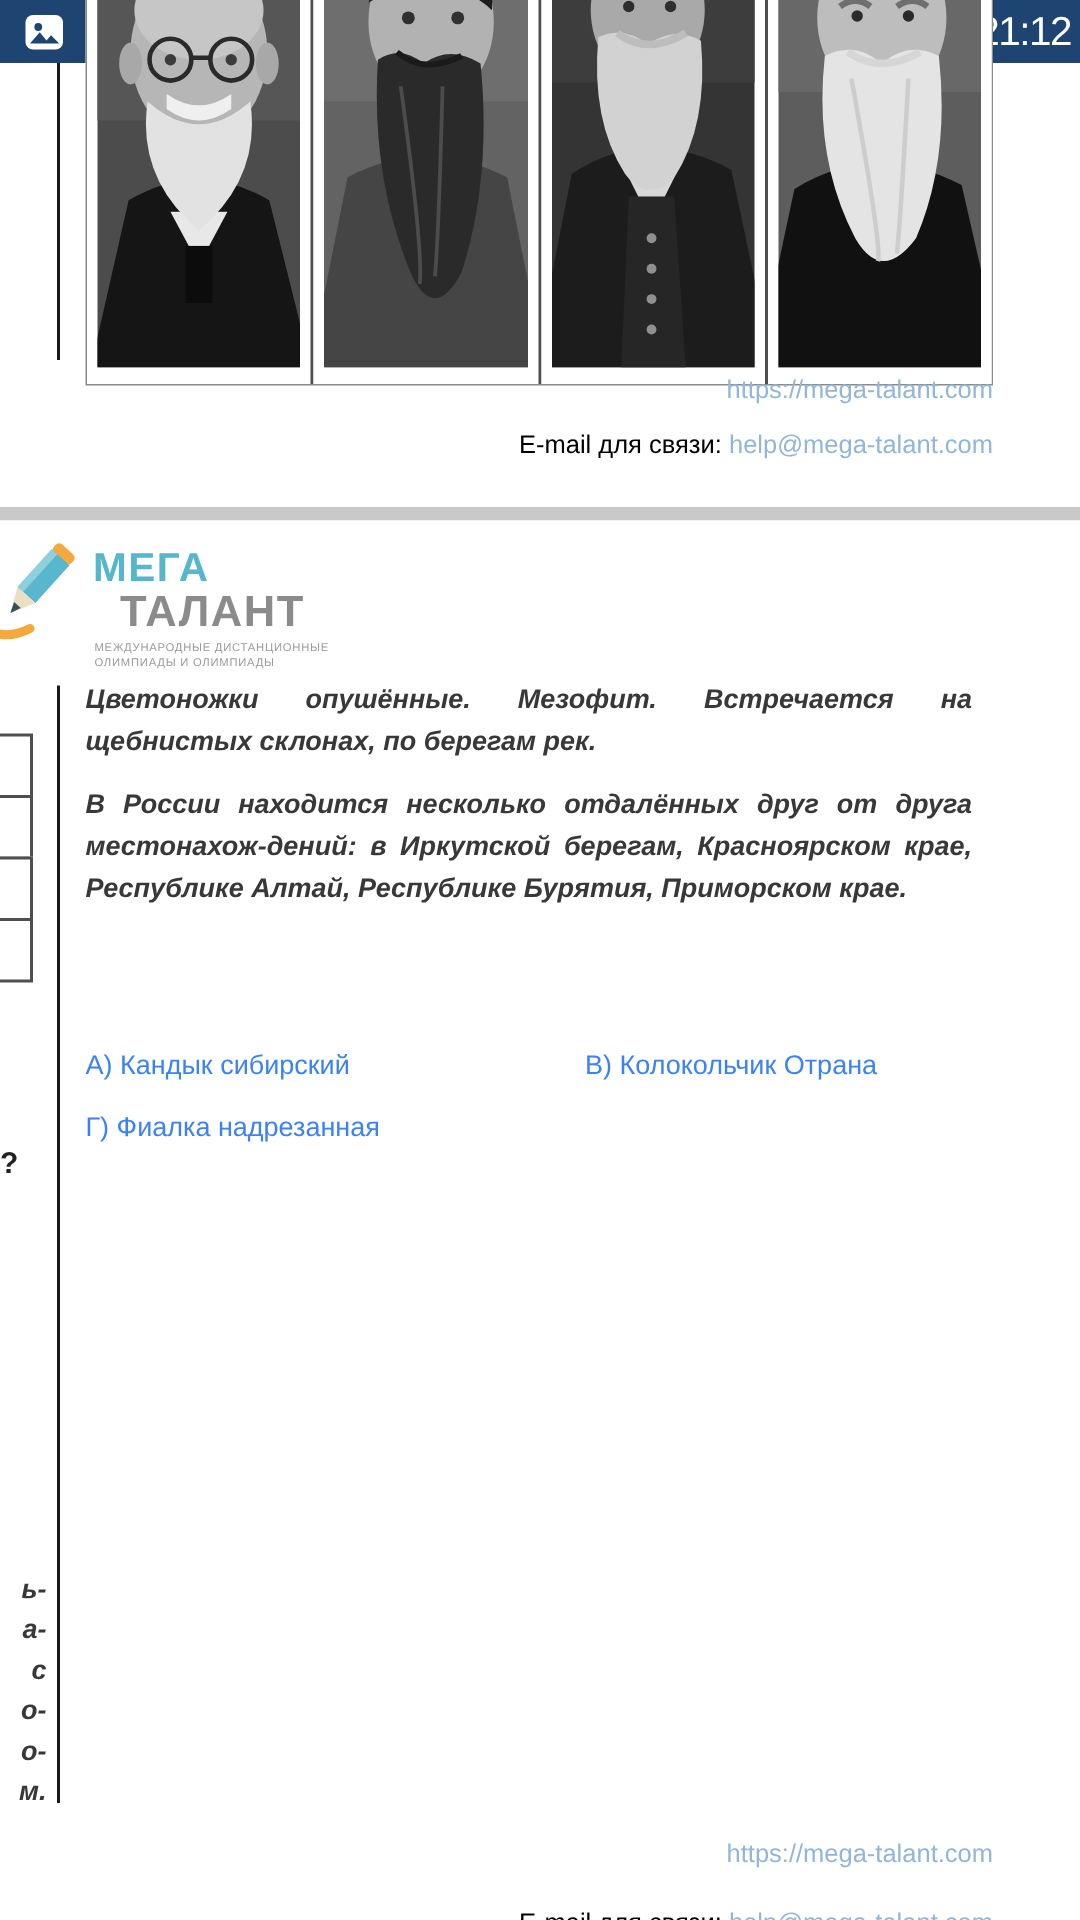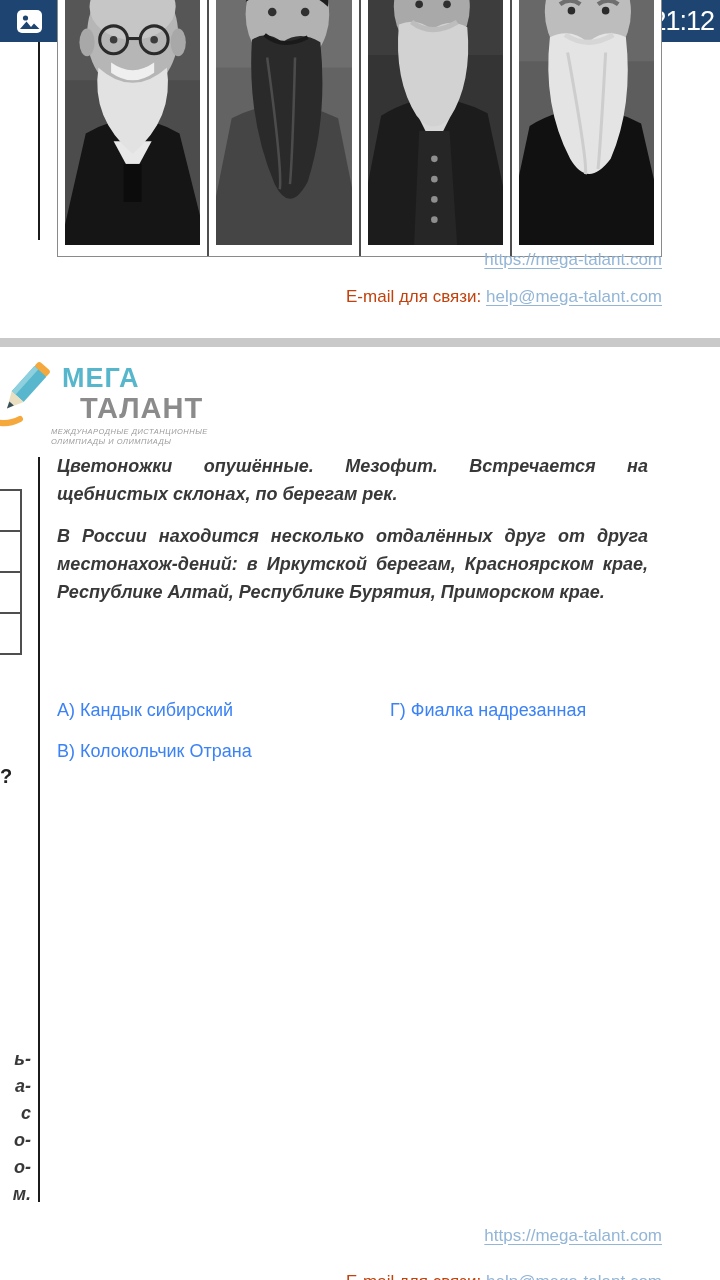--- a/index.html
+++ b/index.html
@@ -25,32 +25,32 @@
   .vline-top{ position:absolute; left:38px; top:0; width:2px; height:198px; background:#1b1b1b; }
   .photo-table{
     position:absolute; left:57px; top:-102px; width:605px; height:317px;
     border:1px solid #8a8a8a; display:flex; background:#fff;
   }
   .photo-cell{ flex:1 1 0; border-right:2px solid #4f4f4f; padding:0 7px 11px 7px; display:flex; align-items:flex-end; background:#fff; }
   .photo-cell:last-child{ border-right:none; }
   .photo-cell svg{ width:100%; height:304px; display:block; }
   .footer-block{ position:absolute; right:58px; text-align:right; }
   .footer-prev{ top:208px; }
-  .site-link, .email-link{ color:#93b5d6; text-decoration:underline; text-underline-offset:3px; font-size:17px; cursor:pointer; }
+  .site-link, .email-link{ color:#93b5d6; text-underline-offset:3px; font-size:17px; cursor:pointer; }
   .email-line{ margin-top:17px; font-size:17px; }
-  .email-label{ color:#c2410c; }
+  .email-label{ color:#000000; }
   
   .page-divider{ position:absolute; top:338px; left:0; width:720px; height:9px; background:#c9c9c9; }
   
   .page-cur{ position:absolute; top:347px; left:0; width:720px; height:933px; background:#fff; }
   .logo{ position:absolute; left:0; top:8px; width:300px; height:100px; }
   .pencil{ position:absolute; left:-16px; top:2px; }
   .logo-line1{ position:absolute; left:62px; top:8px; font-size:27px; font-weight:bold; letter-spacing:1px; color:#56b6cc; }
   .logo-line2{ position:absolute; left:80px; top:37px; font-size:29px; font-weight:bold; letter-spacing:1px; color:#8b8b8b; }
-  .logo-tag{ position:absolute; left:51px; top:72px; font-size:7.5px; letter-spacing:.5px; color:#9b9b9b; line-height:10px;font-style:italic; }
+  .logo-tag{ position:absolute; left:63px; top:72px; font-size:7.5px; letter-spacing:.5px; color:#9b9b9b; line-height:10px; }
   .vline-cur{ position:absolute; left:38px; top:110px; width:2px; height:745px; background:#1b1b1b; }
   .cut-cells{ position:absolute; left:-16px; top:142px; width:38px; }
   .cut-cell{ width:38px; height:43px; border:2px solid #4f4f4f; margin-top:-2px; background:#fff; }
   .cut-cell:first-child{ margin-top:0; }
   .cut-question{ position:absolute; left:0px; top:418px; font-size:20px; font-weight:bold; color:#222; }
   .doc-text{ position:absolute; left:57px; top:105px; width:603px; }
   .doc-text p{
     font-style:italic; font-weight:bold; font-size:18px; line-height:28px;
     color:#383838; text-align:justify; margin:0 12px 14px 0;
   }
@@ -245,22 +245,22 @@
 
     <div class="cut-question">?</div>
 
     <div class="doc-text">
       <p>Цветоножки опушённые. Мезофит. Встречается на щебнистых склонах, по берегам рек.</p>
       <p>В России находится несколько отдалённых друг от друга местонахож-дений: в Иркутской берегам, Красноярском крае, Республике Алтай, Республике Бурятия, Приморском крае.</p>
     </div>
 
     <div class="options">
       <span>А) Кандык сибирский</span>
+      <span>В) Колокольчик Отрана</span>
       <span>Г) Фиалка надрезанная</span>
-      <span>В) Колокольчик Отрана</span>
     </div>
 
     <span class="frag" style="top:702px">ь-</span>
     <span class="frag" style="top:729px">а-</span>
     <span class="frag" style="top:756px">с</span>
     <span class="frag" style="top:783px">о-</span>
     <span class="frag" style="top:810px">о-</span>
     <span class="frag" style="top:837px">м.</span>
 
     <div class="footer-block footer-cur">

